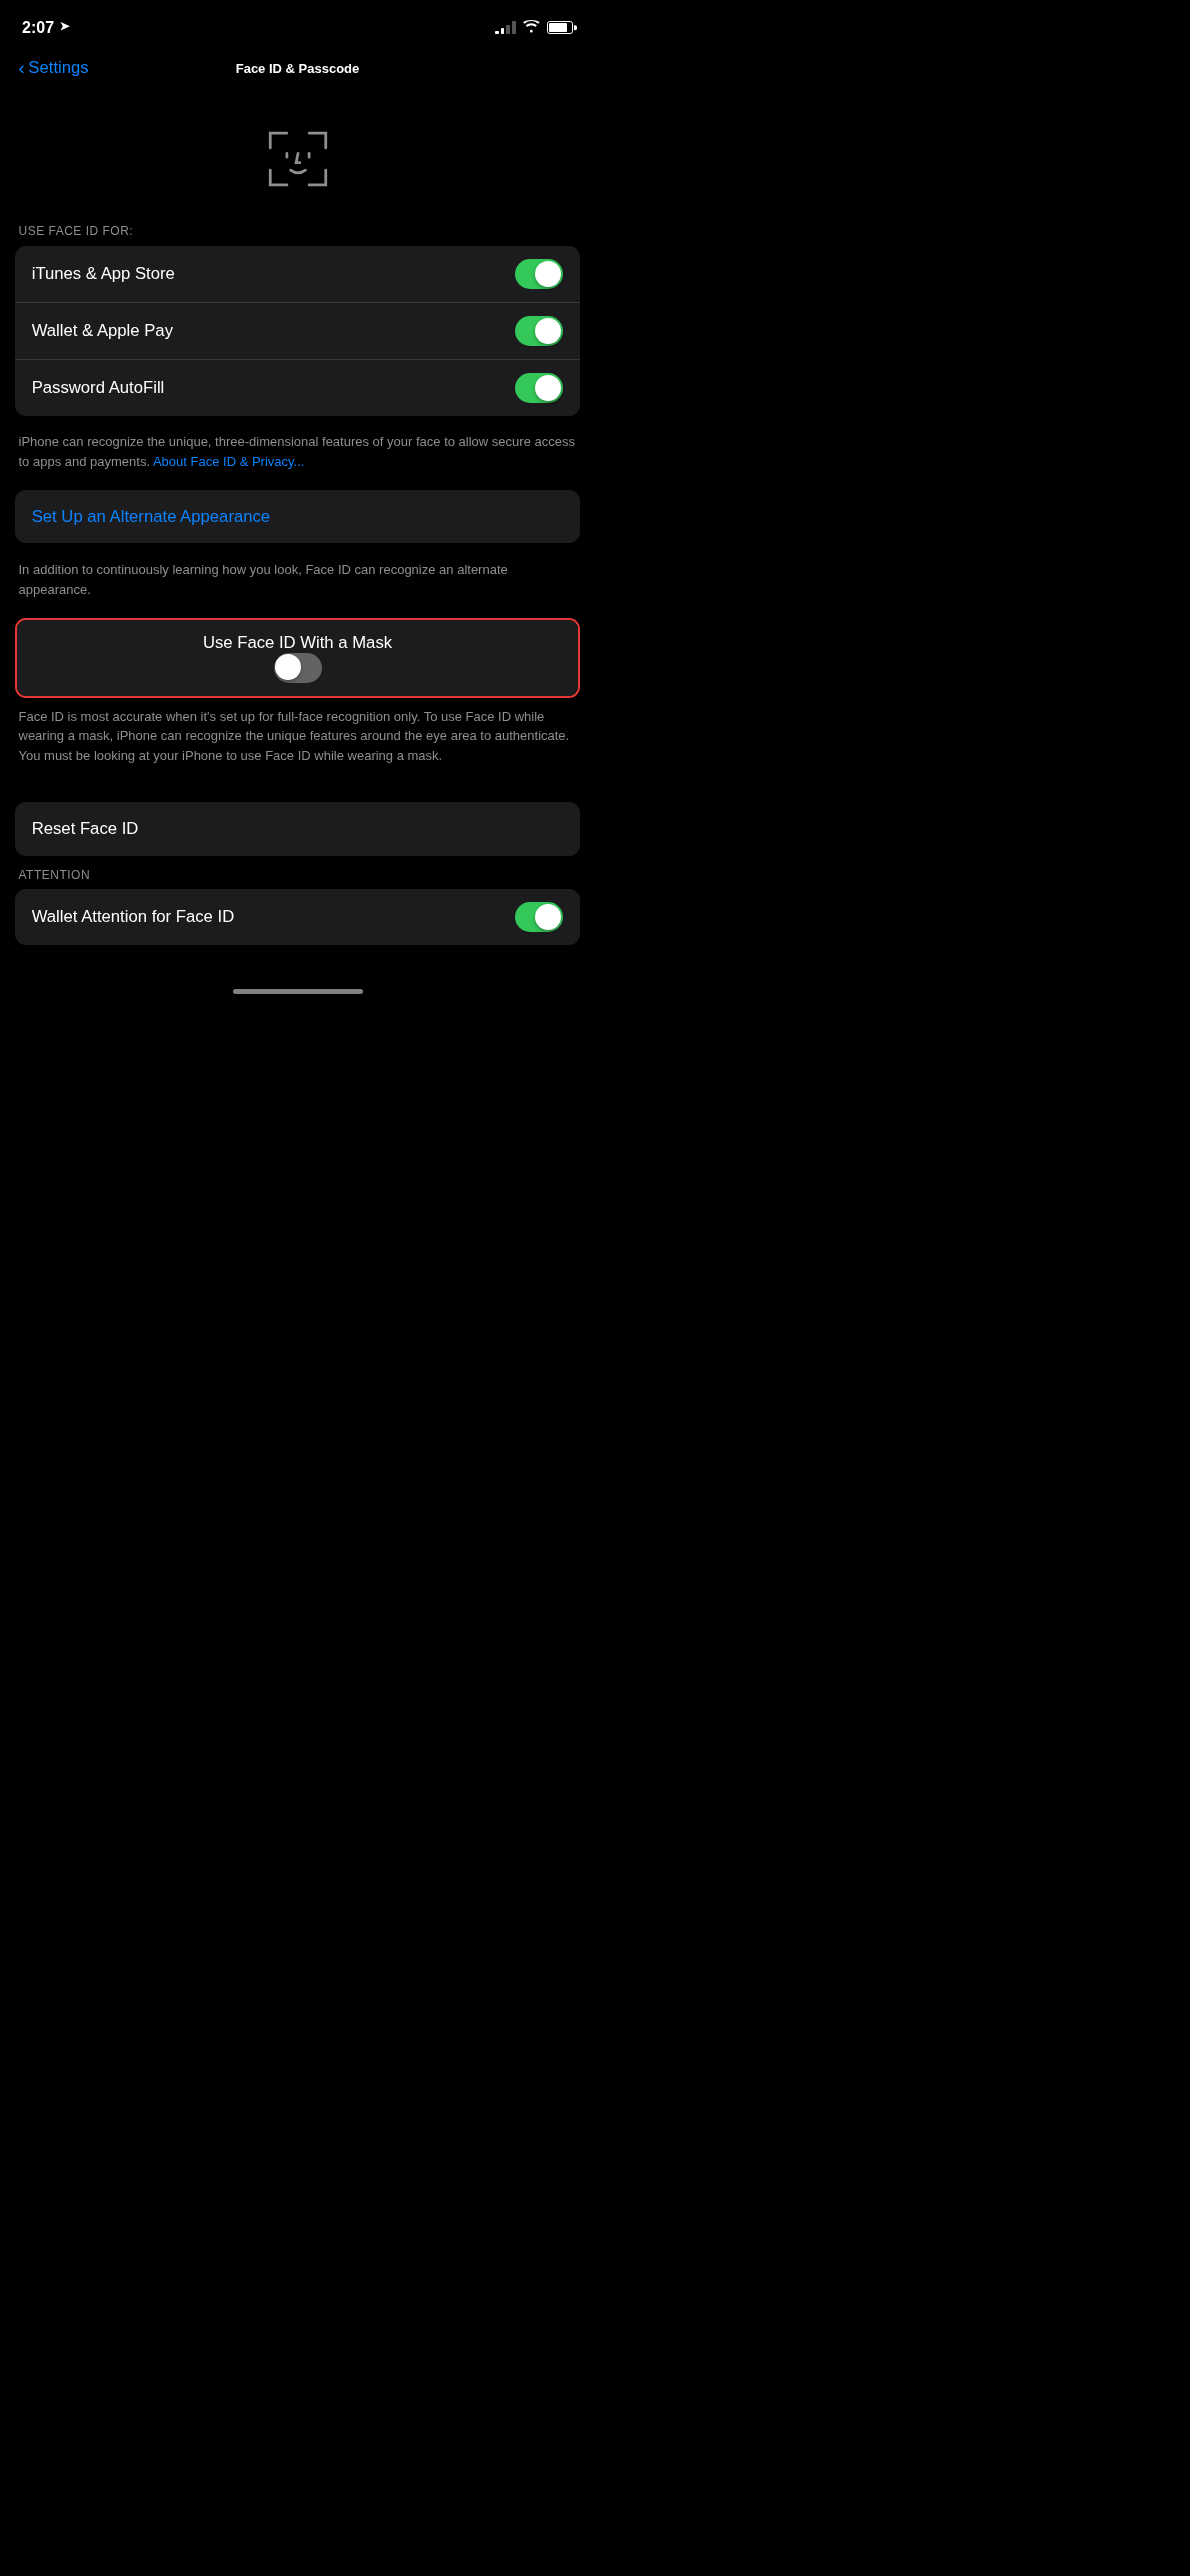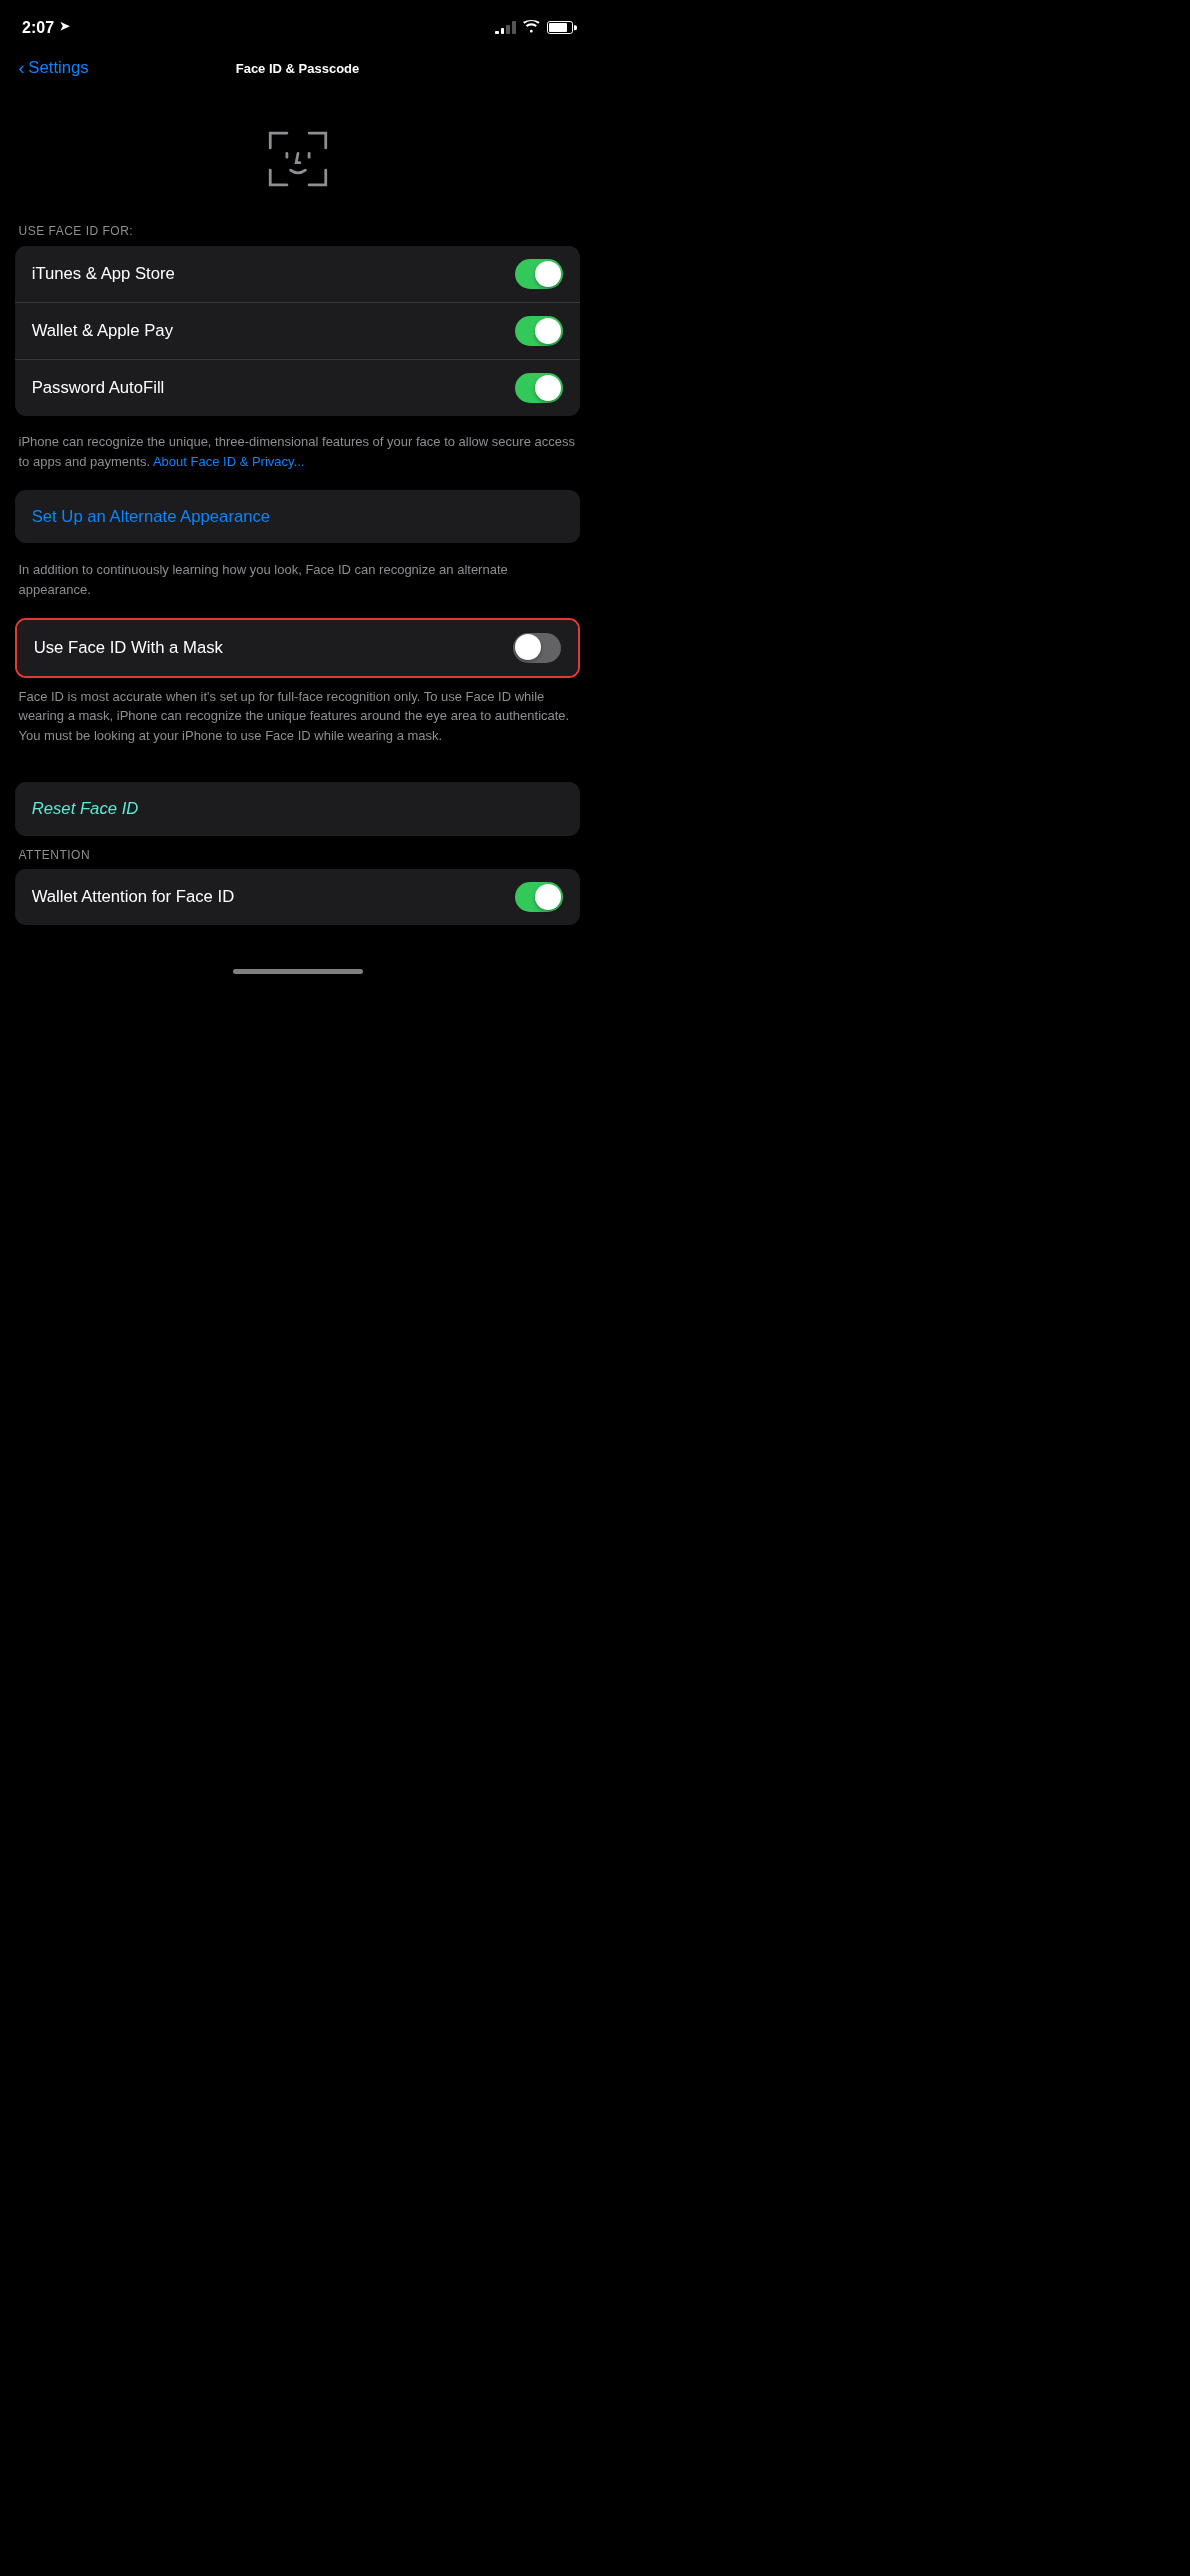--- a/index.html
+++ b/index.html
@@ -237,35 +237,35 @@
       overflow: hidden;
     }
 
     .mask-row {
       display: flex;
       align-items: center;
       justify-content: space-between;
       padding: 13px 16.7px;
       background: #1c1c1e;
       min-height: 52px;
+      flex-direction: column;
     }
 
     
     .reset-btn {
       background: #1c1c1e;
       border-radius: 11px;
       margin: 18.5px 15px 7.4px 15px;
       padding: 16.7px 16.7px;
       cursor: pointer;
     }
 
     .reset-btn span {
       font-size: 16.7px;
-      color: #5eead4;
-      font-style: italic;
+      color: #ffffff;
     }
 
     
     .attention-section {
       margin-top: 12px;
     }
 
     .attention-group {
       background: #1c1c1e;
       border-radius: 11px;

